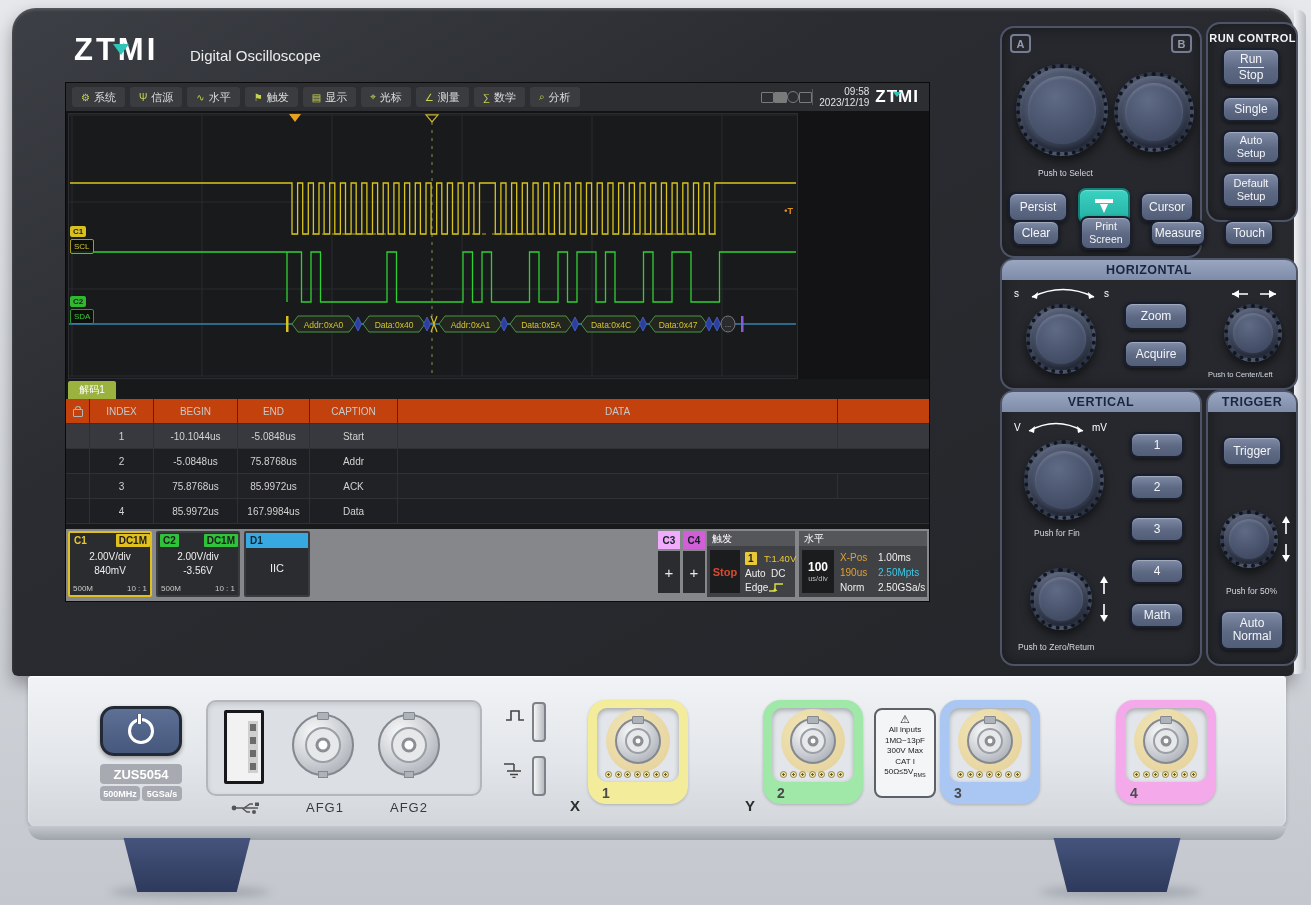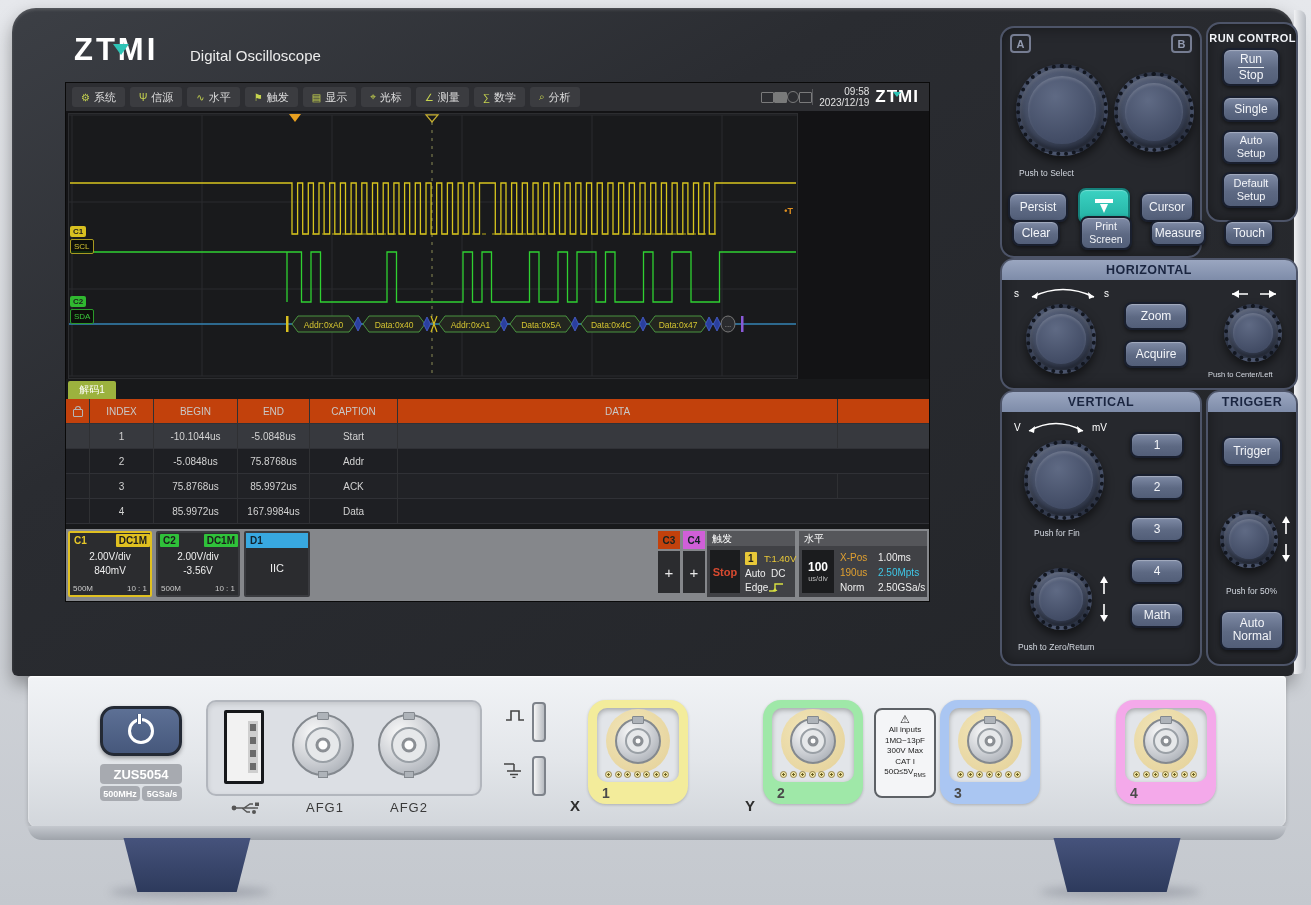--- a/index.html
+++ b/index.html
@@ -318,21 +318,21 @@
             <span>10 : 1</span>
           </div>
       </div>
 
       <div class="cbox" style="left:178px;width:66px;">
         <div class="hd" style="background:#38a8e0;color:#12232e;padding-left:4px;">D1</div>
         <div class="ln" style="margin-top:14px;font-size:11px;">IIC</div>
       </div>
 
       <div class="addch" style="left:592px;">
-        <div class="tag" style="background:#c2410c;">C3</div>
+        <div class="tag" style="background:#f0abfc;">C3</div>
         <div class="plus">+</div>
       </div>
       <div class="addch" style="left:617px;">
         <div class="tag" style="background:#d05fd8;">C4</div>
         <div class="plus">+</div>
       </div>
 
       <div class="spanel" style="left:641px;width:88px;">
         <div class="shd">触发</div>
         <div class="abs" style="left:3px;top:19px;width:30px;height:43px;background:#1b1c1e;color:#d84a30;font-weight:bold;font-size:11px;display:flex;align-items:center;justify-content:center;">Stop</div>
@@ -361,21 +361,21 @@
         <div class="abs" style="left:79px;top:51px;color:#eee;font-size:10px;">2.50GSa/s</div>
       </div>
     </div>
   </div>
 
   <div class="section" style="left:1000px;top:26px;width:198px;height:228px;">
     <div class="klabel" style="left:8px;top:6px;">A</div>
     <div class="klabel" style="right:8px;top:6px;">B</div>
     <div class="knob" style="left:14px;top:36px;width:92px;height:92px;"></div>
     <div class="knob" style="left:112px;top:44px;width:80px;height:80px;"></div>
-    <div class="hint" style="left:17px;top:140px;">Push to Select</div>
+    <div class="hint" style="left:36px;top:140px;">Push to Select</div>
     <div class="pbtn" style="left:6px;top:164px;width:60px;height:30px;">Persist</div>
     <div class="pbtn tealbtn" style="left:76px;top:160px;width:52px;height:36px;">
       <svg width="22" height="18">
         <rect x="2" y="2" width="18" height="4" fill="#fff"></rect>
         <path d="M7 7 h8 l-4 9 Z" fill="#fff"></path>
       </svg>
     </div>
     <div class="pbtn" style="left:138px;top:164px;width:54px;height:30px;">Cursor</div>
   </div>
 

